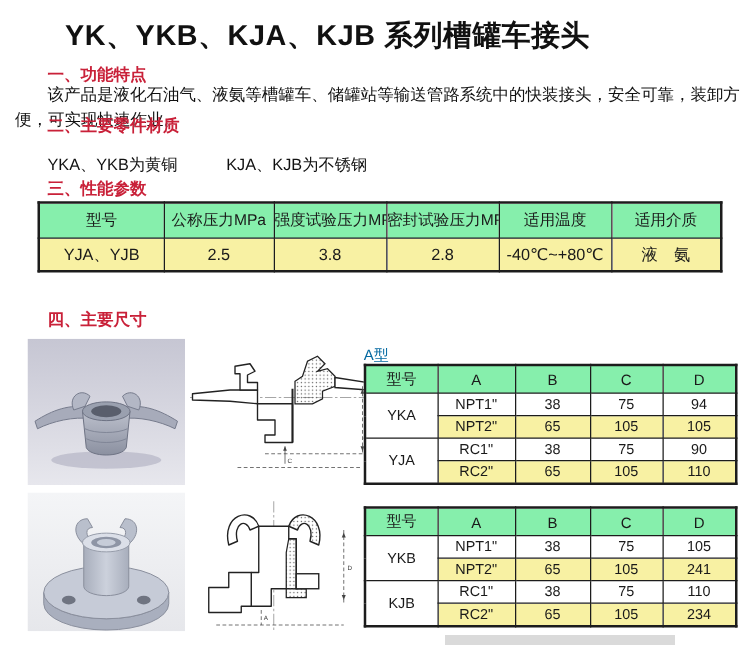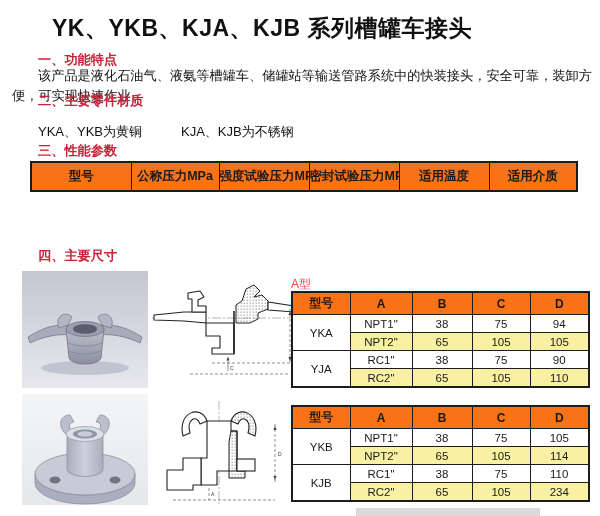--- a/index.html
+++ b/index.html
@@ -26,32 +26,32 @@
   }
   .materials-line{left:38px;top:123px;font-size:13px;color:#111;}
   table.tbl{
     border-collapse:collapse;table-layout:fixed;background:#fff;
     border:2px solid #1c1c1c;
   }
   table.tbl th,table.tbl td{
     border:1px solid #1c1c1c;text-align:center;vertical-align:middle;
     padding:0;overflow:hidden;white-space:nowrap;
   }
-  table.tbl th{background:#f97316;font-weight:bold;}
+  table.tbl th{background:#86efac;font-weight:normal;}
   table.tbl tr.yellow td{background:#f8f1a3;}
   table.tbl td.model{background:#ffffff;}
   .perf{left:30px;top:161px;width:546px;font-size:13px;}
   .perf th{height:27px;font-size:12.5px;}
   .perf td{height:25px;}
   .dim{width:297px;font-size:12px;}
   .dim th{height:21px;}
   .dim td{height:17px;font-size:11.5px;}
   .dimA{left:291px;top:291px;}
   .dimB{left:291px;top:405px;}
-  .dimlabel{font-size:12px;color:#ef4444;}
+  .dimlabel{font-size:12px;color:#0369a1;}
   .lblA{left:291px;top:276px;}
   .lblB{left:291px;top:390px;margin-top:44px;}
   .photoA{left:22px;top:271px;width:126px;height:117px;}
   .drawA{left:150px;top:275px;width:148px;height:106px;}
   .photoB{left:22px;top:394px;width:126px;height:111px;}
   .drawB{left:153px;top:398px;width:142px;height:110px;}
   .strip{left:356px;top:508px;width:184px;height:8px;background:#dadada;}
   svg{display:block;}
 </style>
 </head>
@@ -82,20 +82,28 @@
         <tr>
           <th>型号</th>
           <th>公称压力MPa</th>
           <th>强度试验压力MPa</th>
           <th>密封试验压力MPa</th>
           <th>适用温度</th>
           <th>适用介质</th>
         </tr>
       </thead>
     <tbody>
+        <tr class="yellow">
+          <td>YJA、YJB</td>
+          <td>2.5</td>
+          <td>3.8</td>
+          <td>2.8</td>
+          <td>-40℃~+80℃</td>
+          <td>液　氨</td>
+        </tr>
       </tbody>
   </table>
 
   <div class="abs heading h-dimensions">四、主要尺寸</div>
 
   <div class="abs photoA">
     <svg width="126" height="117" viewBox="0 0 126 117">
       <defs>
         <linearGradient id="bgA" x1="0" y1="0" x2="0" y2="1">
           <stop offset="0" stop-color="#c6c6d3"></stop>
@@ -270,21 +278,21 @@
           <td rowspan="2" class="model">YKB</td>
           <td>NPT1"</td>
           <td>38</td>
           <td>75</td>
           <td>105</td>
         </tr>
         <tr class="yellow">
           <td>NPT2"</td>
           <td>65</td>
           <td>105</td>
-          <td>114</td>
+          <td>241</td>
         </tr>
         <tr>
           <td rowspan="2" class="model">KJB</td>
           <td>RC1"</td>
           <td>38</td>
           <td>75</td>
           <td>110</td>
         </tr>
         <tr class="yellow">
           <td>RC2"</td>

